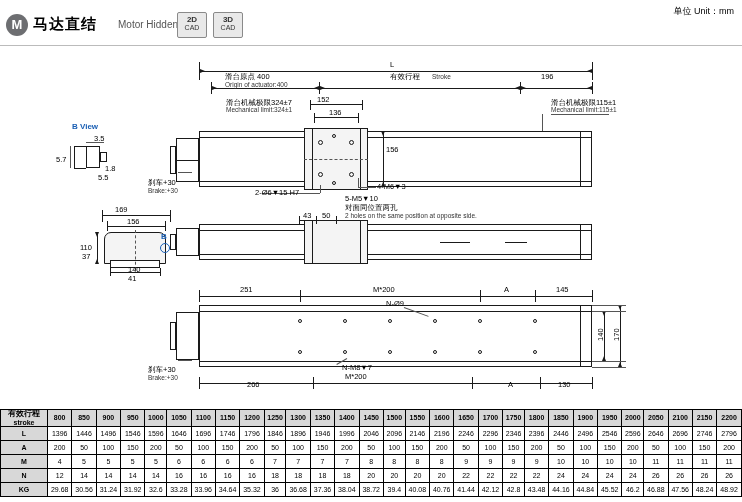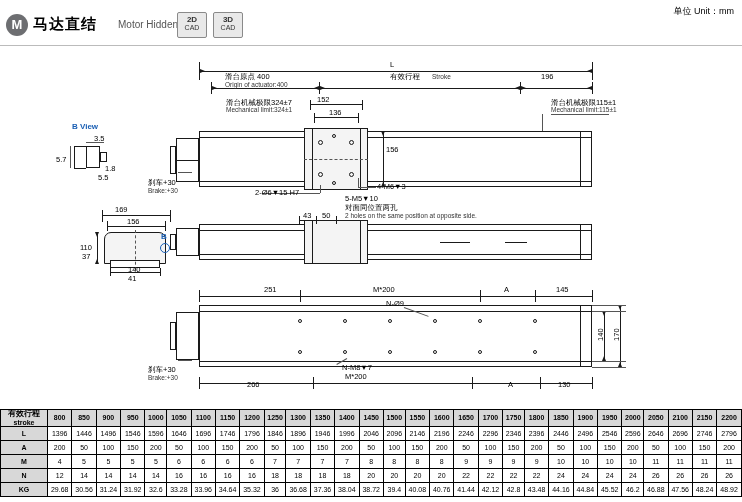--- a/index.html
+++ b/index.html
@@ -240,21 +240,21 @@
 </div>
 
 <div class="abs">
 
   <div class="abs ln hline" style="left:199px;top:296px;width:393px;"></div>
   <div class="abs ln vline" style="left:199px;top:290px;height:12px;"></div>
   <div class="abs ln vline" style="left:300px;top:290px;height:12px;"></div>
   <div class="abs ln vline" style="left:480px;top:290px;height:12px;"></div>
   <div class="abs ln vline" style="left:535px;top:290px;height:12px;"></div>
   <div class="abs ln vline" style="left:592px;top:290px;height:12px;"></div>
-  <div class="abs lbl" style="left:240px;top:285px;margin-left:24px;">251</div>
+  <div class="abs lbl" style="left:240px;top:285px;">251</div>
   <div class="abs lbl" style="left:373px;top:285px;">M*200</div>
   <div class="abs lbl" style="left:504px;top:285px;">A</div>
   <div class="abs lbl" style="left:556px;top:285px;">145</div>
 
   <div class="abs box" style="left:199px;top:305px;width:393px;height:62px;"></div>
   <div class="abs ln hline" style="left:199px;top:311px;width:393px;"></div>
   <div class="abs ln hline" style="left:199px;top:361px;width:393px;"></div>
   <div class="abs box" style="left:176px;top:312px;width:23px;height:48px;"></div>
   <div class="abs box" style="left:170px;top:322px;width:6px;height:28px;"></div>
   <div class="abs ln vline" style="left:580px;top:305px;height:62px;"></div>

